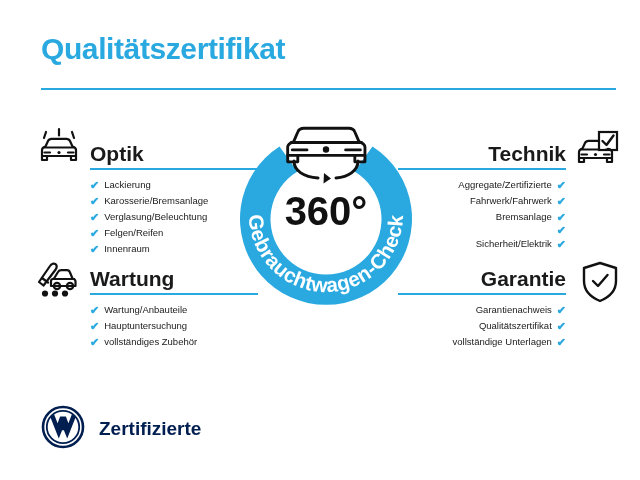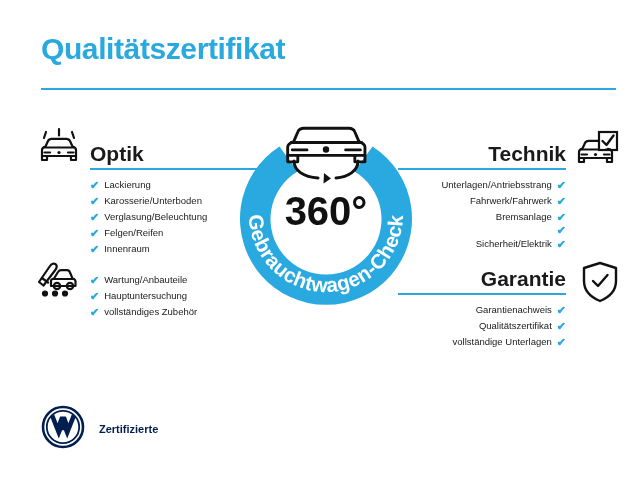--- a/index.html
+++ b/index.html
@@ -123,21 +123,21 @@
   
   #footer {
     position: absolute;
     left: 33px;
     top: 405px;
     display: flex;
     align-items: center;
   }
   #vw-wordmark {
     margin-left: 14px;
-    font-size: 11px;
+    font-size: 19px;
     font-weight: bold;
     color: #001E50;
     line-height: 16px;
     white-space: nowrap;
   }
   #vw-wordmark div { display: block; }
 </style>
 </head>
 <body>
 
@@ -170,21 +170,21 @@
       <div class="sec-title">Optik</div>
       <div class="sec-rule"></div>
     </div>
     <ul class="sec-list">
       <li>
           <span class="chk">✔</span>
           <span>Lackierung</span>
         </li>
       <li>
           <span class="chk">✔</span>
-          <span>Karosserie/Unterboden</span>
+          <span>Karosserie/Bremsanlage</span>
         </li>
       <li>
           <span class="chk">✔</span>
           <span>Verglasung/Beleuchtung</span>
         </li>
       <li>
           <span class="chk">✔</span>
           <span>Felgen/Reifen</span>
         </li>
       <li>
@@ -213,21 +213,21 @@
   </div>
 
   <div class="section sec-right" id="sec-technik">
     <div class="sec-head">
       <div class="sec-title">Technik</div>
       <div class="sec-rule"></div>
     </div>
     <ul class="sec-list">
       <li>
           <span class="chk">✔</span>
-          <span>Unterlagen/Antriebsstrang</span>
+          <span>Aggregate/Zertifizierte</span>
         </li>
       <li>
           <span class="chk">✔</span>
           <span>Fahrwerk/Fahrwerk</span>
         </li>
       <li>
           <span class="chk">✔</span>
           <span>Bremsanlage</span>
         </li>
       <li>
@@ -252,20 +252,24 @@
         <circle cx="23" cy="28" r="3.2"></circle>
         <circle cx="36" cy="28" r="3.2"></circle>
       </g>
       <circle cx="11" cy="35.5" r="3.1" fill="#111111"></circle>
       <circle cx="21" cy="35.5" r="3.1" fill="#111111"></circle>
       <circle cx="31" cy="35.5" r="3.1" fill="#111111"></circle>
     </svg>
   </div>
 
   <div class="section sec-left" id="sec-wartung">
+    <div class="sec-head">
+      <div class="sec-title">Wartung</div>
+      <div class="sec-rule"></div>
+    </div>
     <ul class="sec-list">
       <li>
           <span class="chk">✔</span>
           <span>Wartung/Anbauteile</span>
         </li>
       <li>
           <span class="chk">✔</span>
           <span>Hauptuntersuchung</span>
         </li>
       <li>

